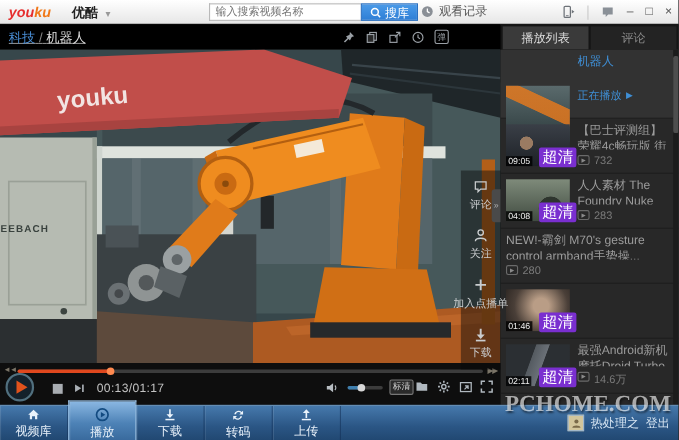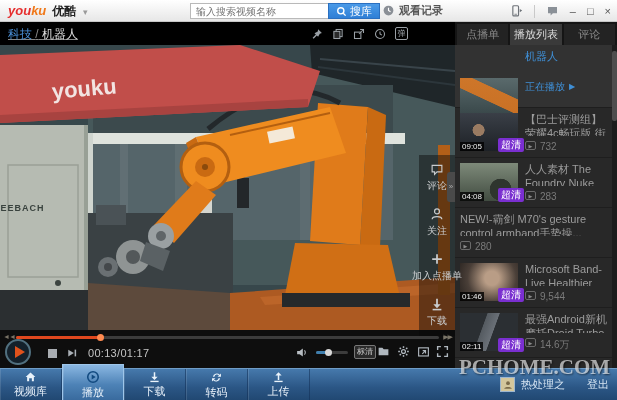--- a/index.html
+++ b/index.html
@@ -5,29 +5,29 @@
   html,body{margin:0;padding:0;background:#555;}
   *{box-sizing:border-box;}
   .window{position:relative;width:617px;height:400px;background:#000;overflow:hidden;
     font-family:"Liberation Sans","DejaVu Sans",sans-serif;font-size:12px;}
 
   
   .titlebar{position:absolute;top:0;left:0;right:0;height:22px;
     background:linear-gradient(#ffffff,#e7e7e7);border-bottom:1px solid #c6c6c6;}
   .logo{position:absolute;left:8px;top:3px;font-size:13px;font-weight:bold;font-style:italic;cursor:pointer;}
   .logo .you{color:#e62e2e;} .logo .ku{color:#f07818;}
-  .logo .cn{font-style:normal;color:#222;font-size:12px;margin-left:6px;text-align:right;}
+  .logo .cn{font-style:normal;color:#222;font-size:12px;margin-left:19px;text-align:right;}
   .logo .chev{font-style:normal;color:#999;font-size:9px;margin-left:3px;}
   .search-wrap{position:absolute;left:190px;top:3px;display:flex;align-items:center;}
   .search-input{width:138px;height:16px;border:1px solid #b9b9b9;border-right:none;font-size:10px;
     padding:0 5px;color:#333;background:#fff;outline:none;}
   .search-btn{height:16px;background:linear-gradient(#4a9ae8,#2f7fd6);color:#fff;font-size:11px;
     border:1px solid #2a6fc0;display:flex;align-items:center;padding:0 7px;gap:3px;cursor:pointer;}
   .history{position:absolute;left:382px;top:3px;display:flex;align-items:center;gap:4px;
-    font-size:11px;color:#555;cursor:pointer;font-weight:bold;}
+    font-size:11px;color:#555;cursor:pointer;}
   .win-ctl{position:absolute;right:6px;top:0;height:22px;display:flex;align-items:center;gap:11px;color:#6d7278;}
   .win-ctl .divider{width:1px;height:13px;background:#c9c9c9;}
   .win-btn{font-size:11px;color:#555;cursor:pointer;line-height:1;}
   .ico{display:inline-block;line-height:0;}
 
   
   .vheader{position:absolute;top:22px;left:0;width:455px;height:23px;background:#000;}
   .breadcrumb{position:absolute;left:8px;top:4px;font-size:12px;color:#888;text-decoration:underline;}
   .breadcrumb .cat{color:#4a90d9;cursor:pointer;}
   .breadcrumb .ttl{color:#ddd;}
@@ -77,21 +77,21 @@
   
   .panel{position:absolute;top:45px;left:455px;width:162px;height:323px;background:#282828;overflow:hidden;}
   .scrollbar{position:absolute;right:0;top:0;width:5px;height:323px;background:#1c1c1c;cursor:pointer;}
   .scroll-thumb{position:absolute;top:6px;left:0;width:5px;height:70px;background:#4e4e4e;border-radius:2px;}
   .pl-item{position:relative;display:flex;gap:7px;padding:5px 10px 5px 5px;border-bottom:1px solid #1e1e1e;
     height:50px;cursor:pointer;}
   .pl-item.current{background:#323232;height:63px;}
   .thumb{position:relative;width:58px;height:38px;flex:none;background:#111;}
   .current .thumb{height:51px;}
   .dur{position:absolute;left:0;bottom:0;background:rgba(0,0,0,.8);color:#eee;font-size:8px;padding:0 2px;}
-  .qual{position:absolute;right:-6px;bottom:-1px;color:#fff;font-size:10px;padding:0 3px;border-radius:2px;background:#666;}
+  .qual{position:absolute;right:-6px;bottom:-1px;color:#fff;font-size:14px;padding:0 3px;border-radius:2px;background:#666;}
   .qual[data-q="超清"]{background:#7a2fd0;}
   .qual[data-q="高清"]{background:#2e7cd6;}
   .meta{flex:1;min-width:0;display:flex;flex-direction:column;}
   .pl-title{font-size:11px;color:#9c9c9c;line-height:1.25;max-height:28px;overflow:hidden;}
   .current .pl-title{color:#3f8fd6;}
   .views{margin-top:5px;display:flex;align-items:flex-start;gap:4px;color:#7a7a7a;font-size:10px;}
   .views-icon{width:11px;height:9px;border:1px solid #6a6a6a;border-radius:2px;font-size:5px;
     line-height:8px;text-align:center;color:#8a8a8a;}
   .status{color:#3f8fd6;font-size:10px;display:flex;gap:4px;align-items:center;margin-top:16px;}
   .status .ps{font-size:8px;}
@@ -109,21 +109,21 @@
   .nav-item{width:62px;height:32px;display:flex;flex-direction:column;align-items:center;justify-content:center;
     gap:1px;color:#e8f1fa;font-size:11px;cursor:pointer;
     border-right:1px solid rgba(18,48,86,.55);box-shadow:inset 1px 0 0 rgba(255,255,255,.12);}
   .nav-item .ico{color:#eaf3fb;}
   .nav-item.active{position:relative;height:37px;margin-top:-5px;padding-top:4px;
     background:linear-gradient(#8ab7e2,#4d82b6 55%,#38699c);border:1px solid #9ec6ea;border-bottom:none;z-index:11;}
   .user-area{position:absolute;right:8px;top:8px;display:flex;align-items:center;gap:6px;
     font-size:11px;color:#d5e4f2;}
   .avatar{width:15px;height:15px;background:#d3c69c;border:1px solid #9db6cf;display:flex;
     align-items:center;justify-content:center;color:#7a6a4a;}
-  .logout{margin-left:16px;cursor:pointer;}
+  .logout{cursor:pointer;}
   .username{cursor:pointer;text-align:center;}
   .watermark{position:absolute;left:459px;top:355px;z-index:30;pointer-events:none;
     font-family:"Liberation Serif","DejaVu Serif",serif;font-size:21px;font-weight:bold;
     color:rgba(255,255,255,.62);text-shadow:1px 1px 2px rgba(0,0,0,.55);}
 </style>
 </head>
 <body>
 
 <div class="window">
 
@@ -201,21 +201,20 @@
         <svg width="12" height="12" viewBox="0 0 16 16">
             <circle cx="8" cy="8" r="6" fill="none" stroke="#9aa0a6" stroke-width="1.4"></circle>
             <path d="M8 4.5V8l2.5 1.5" stroke="#9aa0a6" fill="none" stroke-width="1.4"></path>
           </svg>
       </span>
       <span class="danmaku-box">弹</span>
     </div>
   </div>
 
   <div class="tabs">
-    <div class="tab">点播单</div>
     <div class="tab active">播放列表</div>
     <div class="tab">评论</div>
   </div>
 
   <div class="video">
     <svg width="455" height="285" viewBox="0 0 455 285">
       <rect width="455" height="285" fill="#37474b"></rect>
       <rect x="88" y="30" width="367" height="210" fill="#46585a"></rect>
       <polygon points="310,0 455,0 455,62 312,28" fill="#1f2629"></polygon>
       <line x1="320" y1="14" x2="455" y2="26" stroke="#39444a" stroke-width="2"></line>
@@ -429,27 +428,20 @@
           <span>280</span>
         </div>
       </div>
     </div>
 
     <div class="pl-item">
       <div class="thumb t5">
         <span class="dur">01:46</span>
         <span class="qual" data-q="超清">超清</span>
       </div>
-      <div class="meta">
-        <div class="pl-title">Microsoft Band- Live Healthier</div>
-        <div class="views">
-          <span class="views-icon">▶</span>
-          <span>9,544</span>
-        </div>
-      </div>
     </div>
 
     <div class="pl-item">
       <div class="thumb t6">
         <span class="dur">02:11</span>
         <span class="qual" data-q="超清">超清</span>
       </div>
       <div class="meta">
         <div class="pl-title">最强Android新机 摩托Droid Turbo上手体验</div>
         <div class="views">

